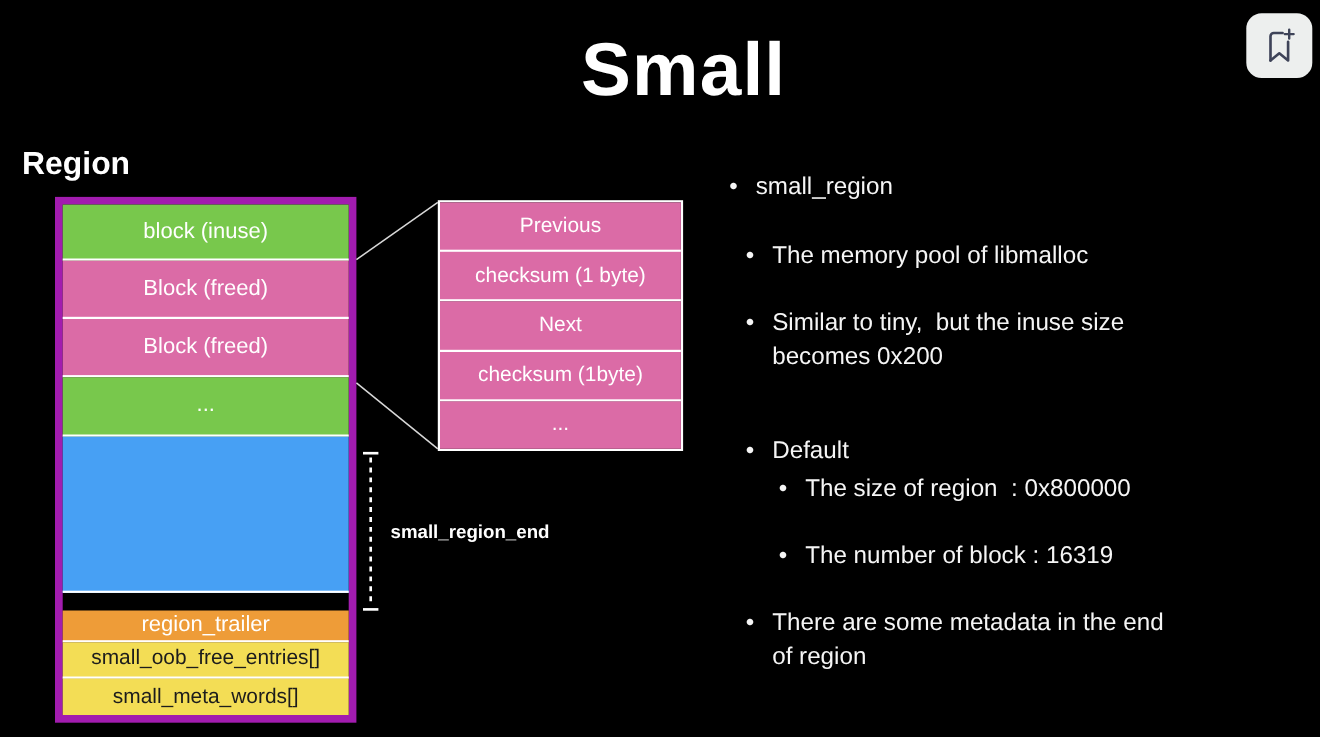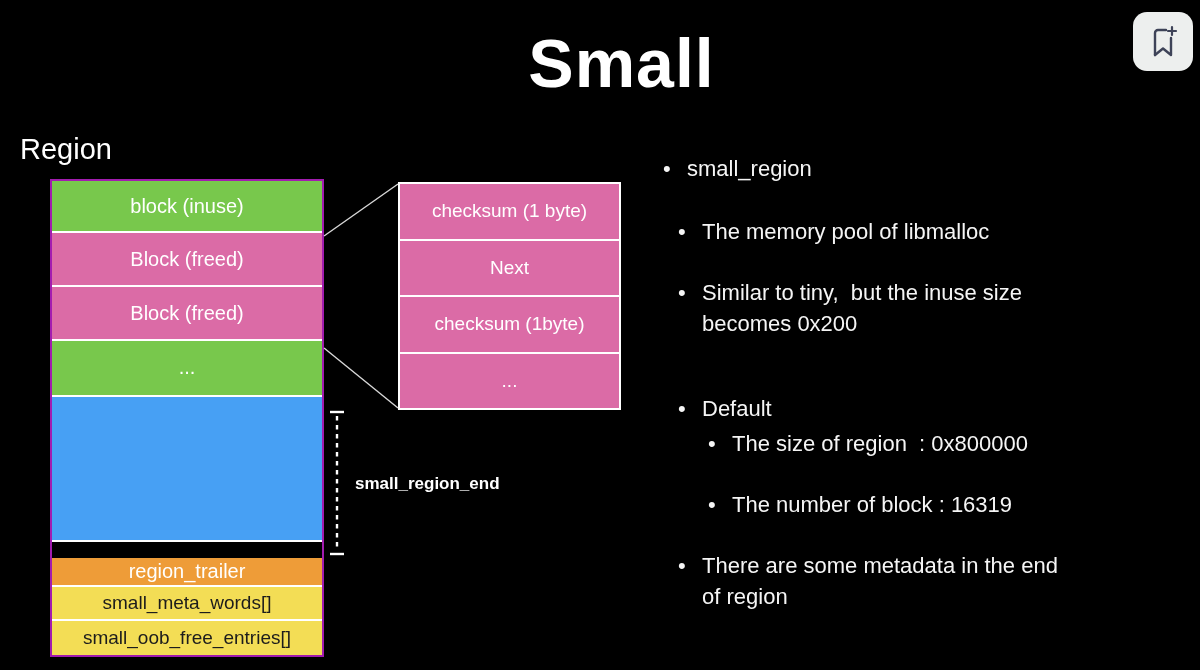--- a/index.html
+++ b/index.html
@@ -18,27 +18,27 @@
   
   .bookmark-btn {
     position:absolute; top:12px; left:1133px; width:60px; height:59px;
     background:#edefee; border:none; border-radius:14px;
     display:flex; align-items:center; justify-content:center; cursor:pointer;
   }
 
   
   .region-heading {
     position:absolute; top:133px; left:20px;
-    color:#ffffff; font-size:29px; font-weight:400;
+    color:#ffffff; font-size:29px; font-weight:700;
   }
 
   
   .region-stack {
     position:absolute; top:179px; left:50px; width:274px; height:478px;
-    border:2px solid #a21caf; display:flex; flex-direction:column;text-align:center;
+    border:7px solid #a21caf; display:flex; flex-direction:column;text-align:center;
   }
   .block {
     display:flex; align-items:center; justify-content:center;
     color:#ffffff; font-size:20px; border-bottom:2px solid #ffffff;
   }
   .block:last-child { border-bottom:none; }
   .region-stack .block:nth-child(1){ height:54px; }
   .region-stack .block:nth-child(2){ height:56px; }
   .region-stack .block:nth-child(3){ height:56px; }
   .region-stack .block:nth-child(4){ height:57px; }
@@ -96,25 +96,26 @@
 
   <div class="region-heading">Region</div>
 
   <div class="region-stack">
     <div class="block" style="background-color: rgb(120, 200, 76);">block (inuse)</div>
     <div class="block" style="background-color: rgb(219, 107, 166);">Block (freed)</div>
     <div class="block" style="background-color: rgb(219, 107, 166);">Block (freed)</div>
     <div class="block" style="background-color: rgb(120, 200, 76);">...</div>
     <div class="block" style="background-color: rgb(71, 160, 244);"></div>
     <div class="block" style="background-color: rgb(238, 156, 56); margin-top: 16px;">region_trailer</div>
+    <div class="block dark-text" style="background-color: rgb(243, 221, 85);">small_oob_free_entries[]</div>
     <div class="block dark-text" style="background-color: rgb(243, 221, 85);">small_meta_words[]</div>
-    <div class="block dark-text" style="background-color: rgb(243, 221, 85);">small_oob_free_entries[]</div>
   </div>
 
   <div class="detail-box">
+    <div class="detail-row" style="background-color: rgb(219, 107, 166);">Previous</div>
     <div class="detail-row" style="background-color: rgb(219, 107, 166);">checksum (1 byte)</div>
     <div class="detail-row" style="background-color: rgb(219, 107, 166);">Next</div>
     <div class="detail-row" style="background-color: rgb(219, 107, 166);">checksum (1byte)</div>
     <div class="detail-row" style="background-color: rgb(219, 107, 166);">...</div>
   </div>
 
   <svg class="overlay" width="1200" height="670">
     <line x1="324" y1="236" x2="398" y2="184" stroke="#d8d8d8" stroke-width="1.4"></line>
     <line x1="324" y1="348" x2="398" y2="408" stroke="#d8d8d8" stroke-width="1.4"></line>
     <g>

